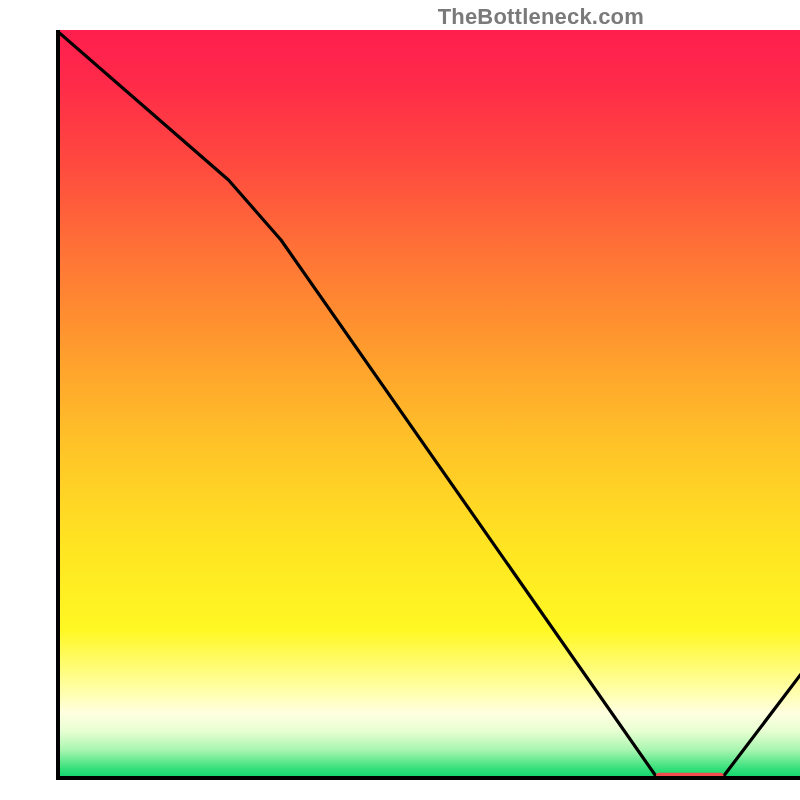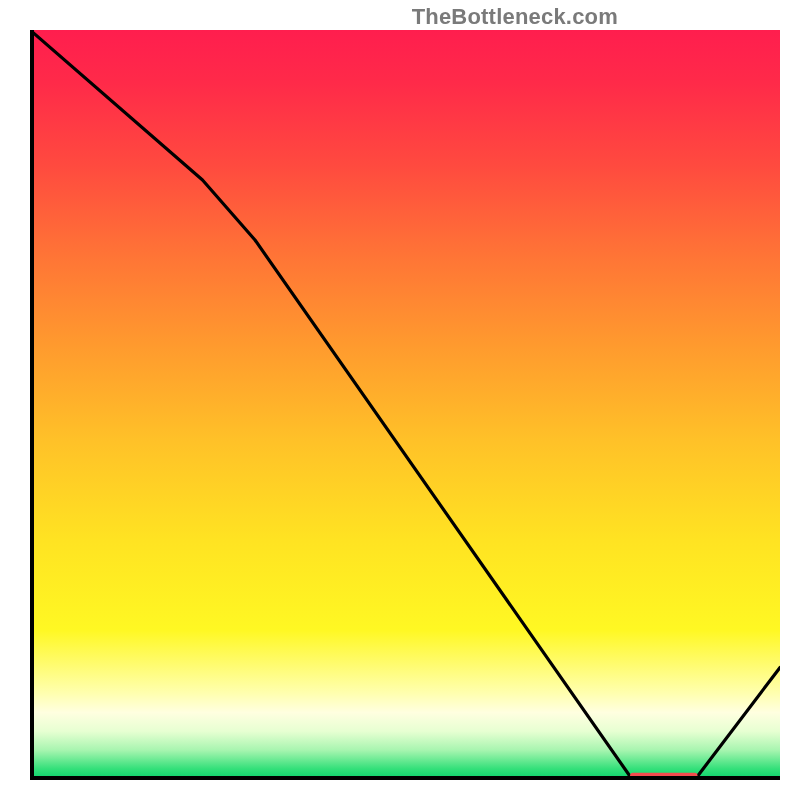--- a/index.html
+++ b/index.html
@@ -8,20 +8,21 @@
     width: 800px;
     height: 800px;
     background: #ffffff;
     font-family: Arial, Helvetica, sans-serif;
     overflow: hidden;
   }
   .stage {
     position: relative;
     width: 636px;
     height: 800px;
+    margin-left: 26px;
   }
   .watermark {
     position: absolute;
     top: 4px;
     right: 18px;
     font-size: 22px;
     font-weight: bold;
     color: #7a7a7a;
     letter-spacing: 0.2px;
   }

